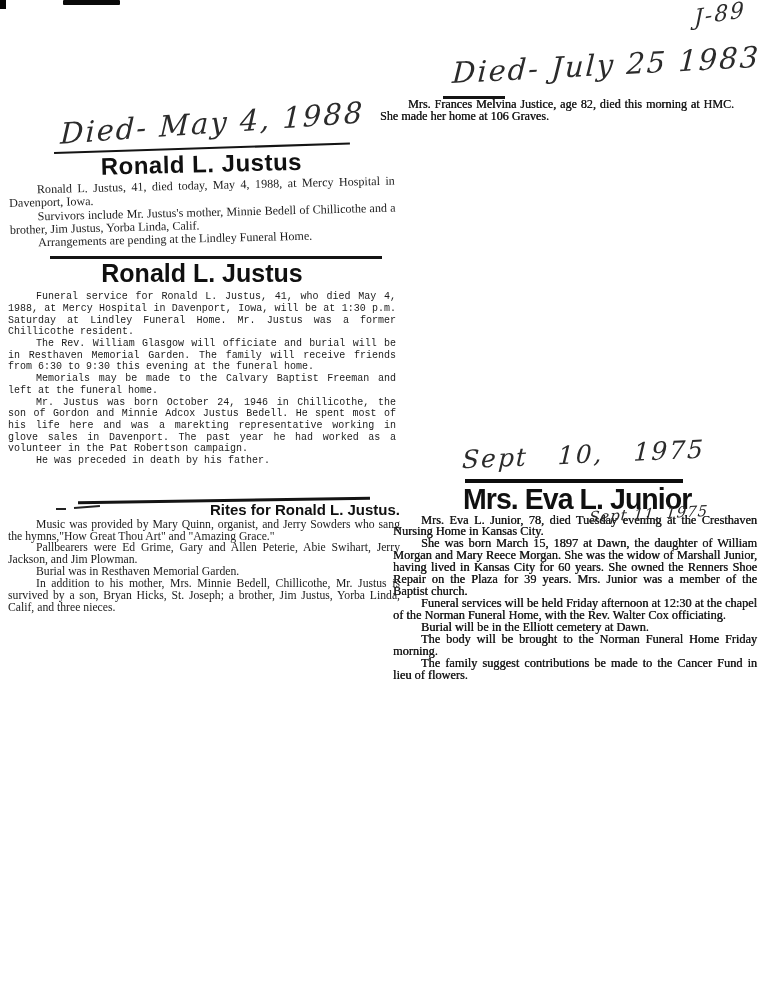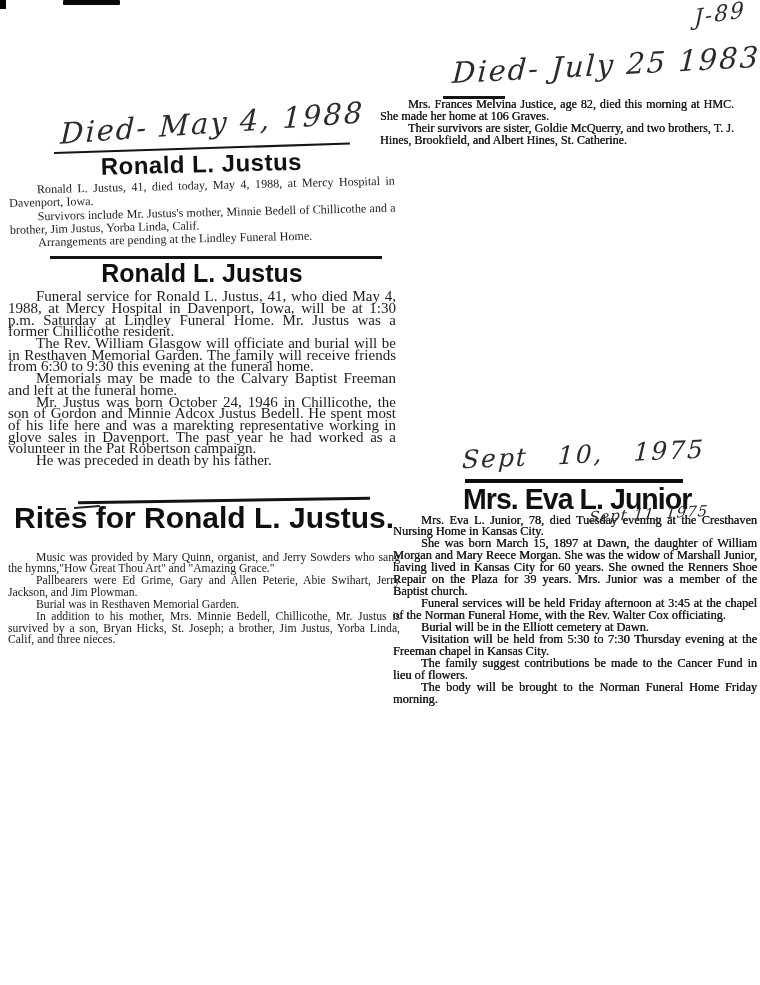--- a/index.html
+++ b/index.html
@@ -55,28 +55,28 @@
   
   .clip1{left:8px;top:152px;width:386px;transform:rotate(-1.4deg);transform-origin:left top;}
   .clip1 .rule{margin:0 0 2px 46px;width:296px;height:2px;transform:rotate(-0.4deg);}
   .clip1 .headline{font-size:24px;letter-spacing:0.5px;margin-bottom:3px;}
   .clip1 p{font-size:12.1px;line-height:13.2px;}
 
   
   .clip2{left:8px;top:256px;width:388px;}
   .clip2 .rule{margin:0 0 1px 42px;width:332px;height:3px;}
   .clip2 .headline{font-size:25px;margin-bottom:5px;}
-  .clip2 p{font-size:15px;line-height:11.7px;}
+  .clip2 p{font-size:10px;line-height:11.7px;font-family:Liberation Mono, monospace;}
 
   
   .clip3{left:8px;top:499px;width:392px;}
   .clip3 .rule{margin:0 0 0 70px;width:292px;height:3px;transform:rotate(-0.9deg);}
   .clip3 .dash1{position:absolute;left:48px;top:9px;width:10px;height:2px;background:#222;}
   .clip3 .dash2{position:absolute;left:66px;top:7px;width:26px;height:2px;background:#222;transform:rotate(-4deg);}
-  .clip3 .headline{font-size:30px;margin-bottom:18px;}
+  .clip3 .headline{font-size:15px;margin-bottom:1px;text-align:right;}
   .clip3 p{font-size:11.7px;line-height:11.85px;}
 
   
   .clip4{left:380px;top:99px;width:354px;}
   .clip4 p{font-size:12.1px;line-height:11.85px;text-shadow:0.35px 0 0 currentColor;}
   .frances-overline{left:443px;top:96px;width:62px;height:3px;background:#141414;}
 
   
   .clip5{left:393px;top:479px;width:364px;}
   .clip5 .rule{margin:0 0 0 72px;width:218px;height:4px;background:#0d0d0d;}
@@ -121,29 +121,27 @@
   <h2 class="headline">Rites for Ronald L. Justus.</h2>
   <p>Music was provided by Mary Quinn, organist, and Jerry Sowders who sang the hymns,"How Great Thou Art" and "Amazing Grace."</p>
   <p>Pallbearers were Ed Grime, Gary and Allen Peterie, Abie Swihart, Jerry Jackson, and Jim Plowman.</p>
   <p>Burial was in Resthaven Memorial Garden.</p>
   <p>In addition to his mother, Mrs. Minnie Bedell, Chillicothe, Mr. Justus is survived by a son, Bryan Hicks, St. Joseph; a brother, Jim Justus, Yorba Linda, Calif, and three nieces.</p>
 </div>
 
 <div class="abs frances-overline"></div>
 <div class="clip clip4">
   <p>Mrs. Frances Melvina Justice, age 82, died this morning at HMC. She made her home at 106 Graves.</p>
-  <p>Their survivors are sister, Goldie McQuerry, and two brothers, T. J. Hines, Brookfield, and Albert Hines, St. Catherine.</p>
 </div>
 
 <div class="abs hw hw-eva">Sept 10, 1975</div>
 
 <div class="clip clip5">
   <div class="rule"></div>
   <h2 class="headline">Mrs. Eva L. Junior</h2>
   <div class="hw-inline">Sept 11, 1975</div>
   <p>Mrs. Eva L. Junior, 78, died Tuesday evening at the Cresthaven Nursing Home in Kansas City.</p>
   <p>She was born March 15, 1897 at Dawn, the daughter of William Morgan and Mary Reece Morgan. She was the widow of Marshall Junior, having lived in Kansas City for 60 years. She owned the Renners Shoe Repair on the Plaza for 39 years. Mrs. Junior was a member of the Baptist church.</p>
-  <p>Funeral services will be held Friday afternoon at 3:45 at the chapel of the Norman Funeral Home, with the Rev. Walter Cox officiating.</p>
+  <p>Funeral services will be held Friday afternoon at 12:30 at the chapel of the Norman Funeral Home, with the Rev. Walter Cox officiating.</p>
   <p>Burial will be in the Elliott cemetery at Dawn.</p>
-  <p>Visitation will be held from 5:30 to 7:30 Thursday evening at the Freeman chapel in Kansas City.</p>
+  <p>The body will be brought to the Norman Funeral Home Friday morning.</p>
   <p>The family suggest contributions be made to the Cancer Fund in lieu of flowers.</p>
-  <p>The body will be brought to the Norman Funeral Home Friday morning.</p>
 </div>
 
 </body></html>

